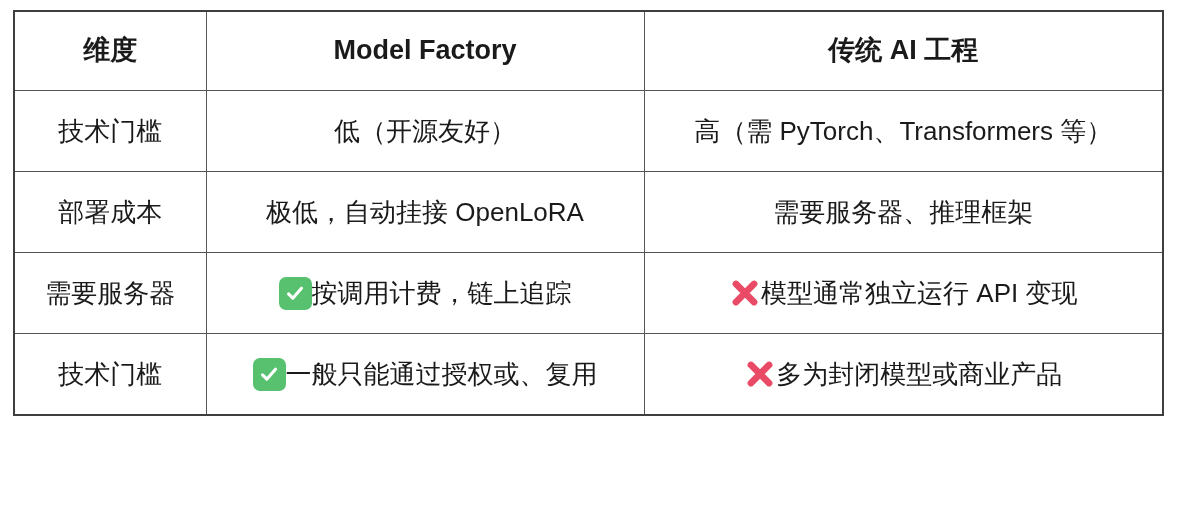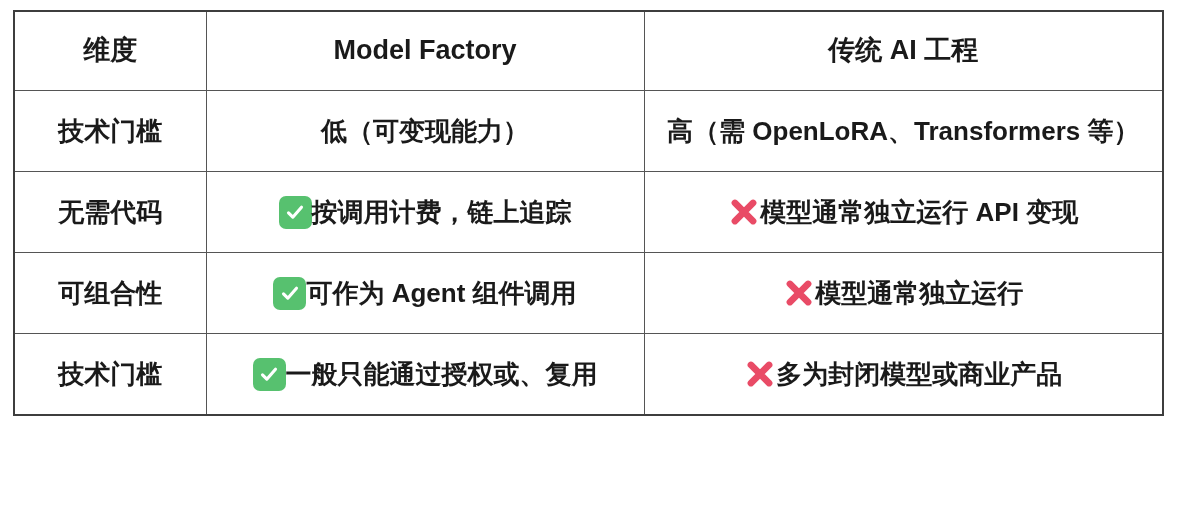--- a/index.html
+++ b/index.html
@@ -37,21 +37,21 @@
     overflow: hidden;
     white-space: nowrap;
   }
   table.compare thead th {
     height: 78px;
     font-weight: bold;
     font-size: 27px;
   }
   table.compare tbody td {
     height: 80px;
-    font-weight: bold;
+    font-weight: normal;
   }
   col.c-dim  { width: 192px; }
   col.c-mf   { width: 438px; }
   col.c-trad { width: 519px; }
 
   .cell-flex {
     display: flex;
     align-items: center;
     justify-content: center;
     gap: 0;
@@ -89,69 +89,55 @@
       <tr>
         <th>维度</th>
         <th>Model Factory</th>
         <th>传统 AI 工程</th>
       </tr>
     </thead>
     <tbody>
       <tr>
         <td>技术门槛</td>
         <td>
-          <span>低（可变现能力）</span>
+          <span>低（开源友好）</span>
         </td>
         <td>
-          <span>高（需 OpenLoRA、Transformers 等）</span>
+          <span>高（需 PyTorch、Transformers 等）</span>
         </td>
       </tr>
       <tr>
-        <td>无需代码</td>
+        <td>部署成本</td>
+        <td>
+          <span>极低，自动挂接 OpenLoRA</span>
+        </td>
+        <td>
+          <span>需要服务器、推理框架</span>
+        </td>
+      </tr>
+      <tr>
+        <td>需要服务器</td>
         <td>
           <span class="cell-flex">
             <span class="icon check">
               <svg viewBox="0 0 24 24" width="24" height="24">
                   <path d="M5.5 12.8l4.3 4.4 8.7-10" fill="none" stroke="#ffffff" stroke-width="3.1" stroke-linecap="round" stroke-linejoin="round"></path>
                 </svg>
             </span>
             <span>按调用计费，链上追踪</span>
           </span>
         </td>
         <td>
           <span class="cell-flex">
             <span class="icon cross">
               <svg viewBox="0 0 24 24" width="32" height="32">
                   <path d="M5.2 5.2l13.6 13.6M18.8 5.2L5.2 18.8" fill="none" stroke="#e94b66" stroke-width="5" stroke-linecap="round"></path>
                 </svg>
             </span>
             <span>模型通常独立运行 API 变现</span>
-          </span>
-        </td>
-      </tr>
-      <tr>
-        <td>可组合性</td>
-        <td>
-          <span class="cell-flex">
-            <span class="icon check">
-              <svg viewBox="0 0 24 24" width="24" height="24">
-                  <path d="M5.5 12.8l4.3 4.4 8.7-10" fill="none" stroke="#ffffff" stroke-width="3.1" stroke-linecap="round" stroke-linejoin="round"></path>
-                </svg>
-            </span>
-            <span>可作为 Agent 组件调用</span>
-          </span>
-        </td>
-        <td>
-          <span class="cell-flex">
-            <span class="icon cross">
-              <svg viewBox="0 0 24 24" width="32" height="32">
-                  <path d="M5.2 5.2l13.6 13.6M18.8 5.2L5.2 18.8" fill="none" stroke="#e94b66" stroke-width="5" stroke-linecap="round"></path>
-                </svg>
-            </span>
-            <span>模型通常独立运行</span>
           </span>
         </td>
       </tr>
       <tr>
         <td>技术门槛</td>
         <td>
           <span class="cell-flex">
             <span class="icon check">
               <svg viewBox="0 0 24 24" width="24" height="24">
                   <path d="M5.5 12.8l4.3 4.4 8.7-10" fill="none" stroke="#ffffff" stroke-width="3.1" stroke-linecap="round" stroke-linejoin="round"></path>

